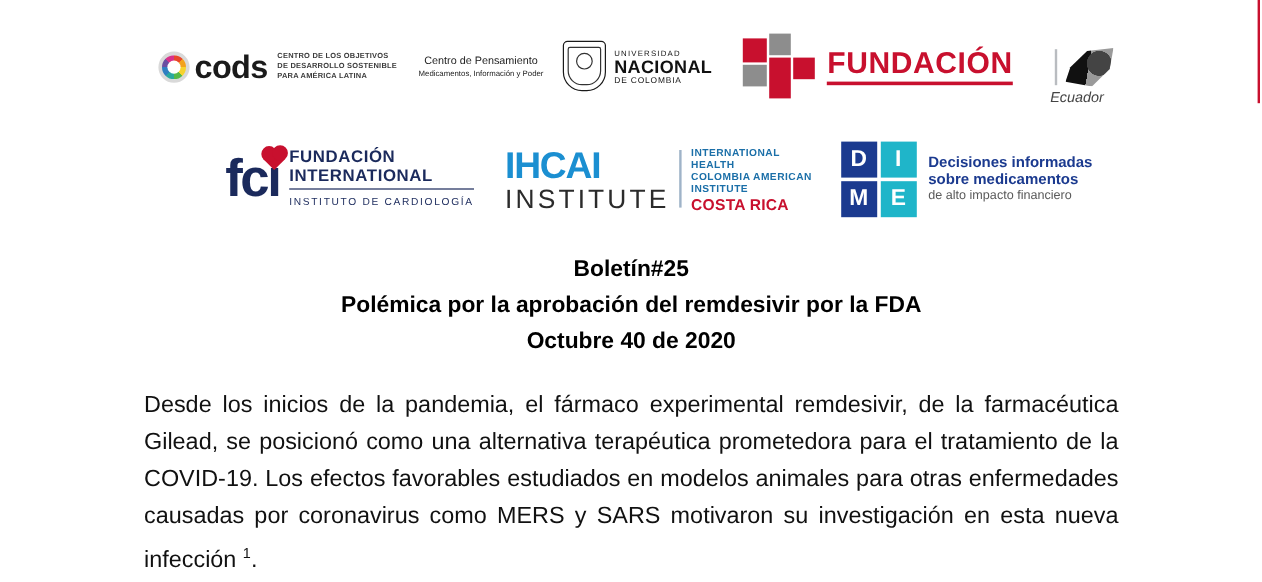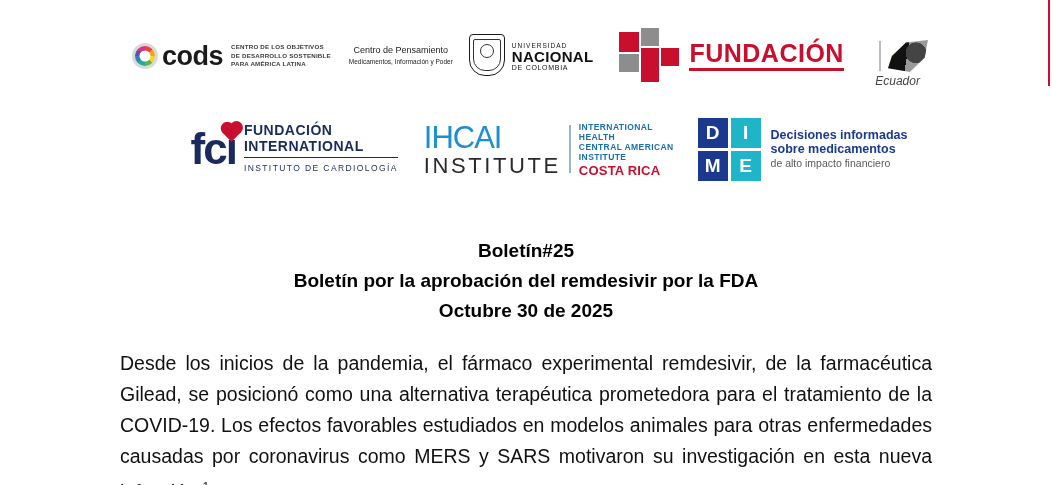--- a/index.html
+++ b/index.html
@@ -214,21 +214,21 @@
   .fci-text .n2 { font-size: 14px; font-weight: bold; letter-spacing: 0.5px; }
   .fci-text .n3 {
     font-size: 8.5px; letter-spacing: 1.4px;
     border-top: 1.5px solid #1b2a5c; margin-top: 3px; padding-top: 2px;
   }
 
   
   .ihcai { margin-right: 24px; }
   .ihcai-left { line-height: 1; }
   .ihcai-left .i1 {
-    font-size: 31px; font-weight: normal; color: #1b8fd1; letter-spacing: -1px;
+    font-size: 31px; font-weight: bold; color: #1b8fd1; letter-spacing: -1px;
   }
   .ihcai-left .i2 {
     font-size: 22px; color: #2b2b2b; letter-spacing: 2.6px; margin-top: 2px;
   }
   .ihcai-div { width: 2px; height: 48px; background: #9fb3c8; margin: 0 8px; }
   .ihcai-right { line-height: 10px; color: #1b6fa8; }
   .ihcai-right .r {
     font-size: 8.5px; font-weight: bold; letter-spacing: 0.4px;
   }
   .ihcai-right .cr {
@@ -257,21 +257,21 @@
   .dc-m { background: #1b3a8f; }
   .dc-e { background: #1fb5c9; }
   .dime-text { line-height: 14px; }
   .dime-text .d1 { font-size: 12.5px; font-weight: bold; color: #1b3a8f; }
   .dime-text .d2 { font-size: 12.5px; font-weight: bold; color: #1b3a8f; }
   .dime-text .d3 { font-size: 10.5px; color: #5a5a5a; }
 
   
   .title-block {
     text-align: center;
-    margin-top: 42px;
+    margin-top: 16px;
     font-size: 19px;
     font-weight: bold;
     line-height: 30px;
     color: #000;
   }
 
   
   .body-text {
     margin: 22px 120px 0 120px;
     font-size: 19.5px;
@@ -362,21 +362,21 @@
 
     <div class="logo ihcai">
       <div class="ihcai-left">
         <div class="i1">IHCAI</div>
         <div class="i2">INSTITUTE</div>
       </div>
       <div class="ihcai-div"></div>
       <div class="ihcai-right">
         <div class="r">INTERNATIONAL</div>
         <div class="r">HEALTH</div>
-        <div class="r">CENTRAL AMERICAN</div>
+        <div class="r">COLOMBIA AMERICAN</div>
         <div class="r">INSTITUTE</div>
         <div class="cr">COSTA RICA</div>
       </div>
     </div>
 
     <div class="logo dime">
       <div class="dime-grid">
         <div class="dime-cell dc-d">D</div>
         <div class="dime-cell dc-i">I</div>
         <div class="dime-cell dc-m">M</div>
@@ -386,19 +386,19 @@
         <div class="d1">Decisiones informadas</div>
         <div class="d2">sobre medicamentos</div>
         <div class="d3">de alto impacto financiero</div>
       </div>
     </div>
 
   </div>
 
   <div class="title-block">
     <div>Boletín#25</div>
-    <div>Boletín por la aprobación del remdesivir por la FDA</div>
-    <div>Octubre 30 de 2025</div>
+    <div>Polémica por la aprobación del remdesivir por la FDA</div>
+    <div>Octubre 40 de 2020</div>
   </div>
 
   <p class="body-text"><span>Desde los inicios de la pandemia, el fármaco experimental remdesivir, de la farmacéutica Gilead, se posicionó como una alternativa terapéutica prometedora para el tratamiento de la COVID-19. Los efectos favorables estudiados en modelos animales para otras enfermedades causadas por coronavirus como MERS y SARS motivaron su investigación en esta nueva infección </span><sup>1</sup><span>.</span></p>
 
 </div>
 
 </body></html>

